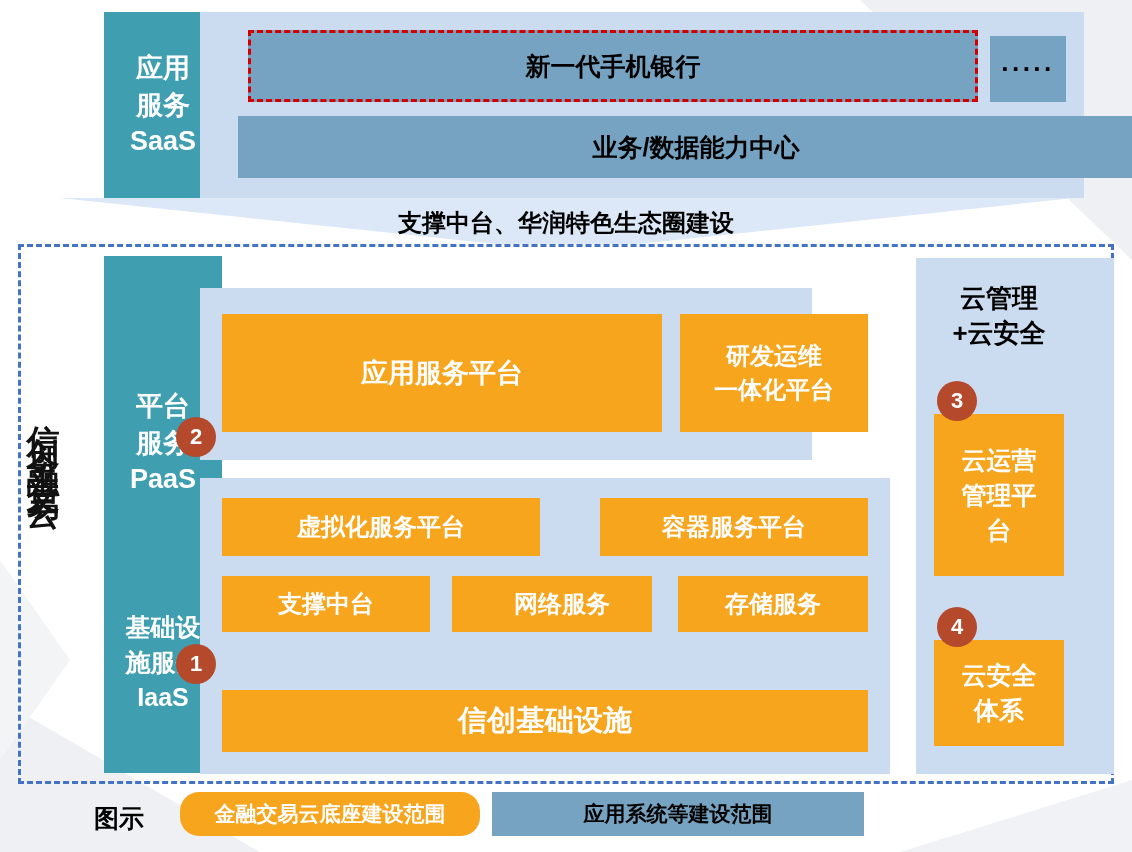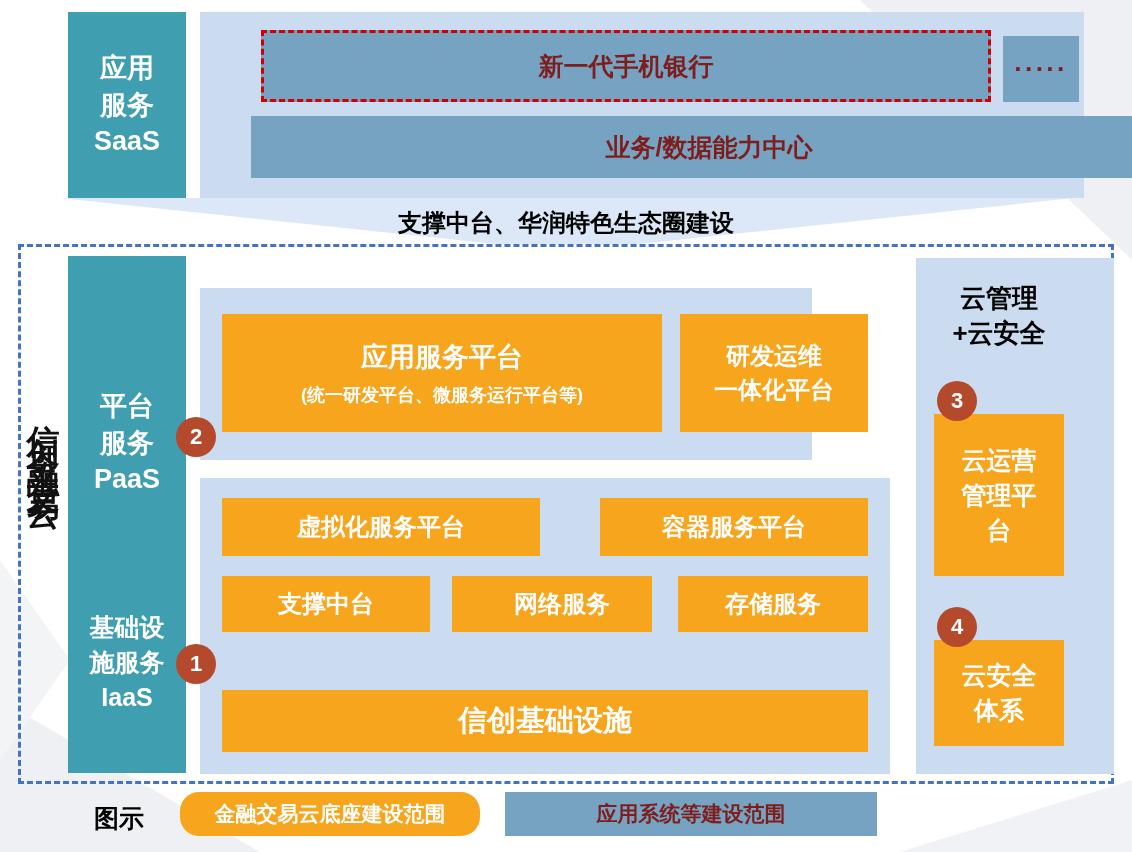--- a/index.html
+++ b/index.html
@@ -4,23 +4,23 @@
 <style>
   * { margin:0; padding:0; box-sizing:border-box; }
   html,body { background:#ffffff; }
   body { font-family:"Liberation Sans","DejaVu Sans",sans-serif; }
   .stage { position:relative; width:1132px; height:852px; background:#fff; overflow:hidden; }
   .abs { position:absolute; }
   .center { display:flex; align-items:center; justify-content:center; text-align:center; }
   .col { flex-direction:column; }
   .bold { font-weight:bold; }
   .pre { white-space:pre-line; }
-  .teal { background:var(--teal,#3F9EAF); color:#fff; }
+  .teal { background:var(--teal,#3F9EAF); color:#fff;margin-left:36px; }
   .orange { background:var(--orange,#F7A51D); color:#fff; }
-  .bluegray { background:var(--bluegray,#76A3C1); color:#7f1d1d;margin-left:13px; }
+  .bluegray { background:var(--bluegray,#76A3C1); color:#000000; }
   .panel { background:var(--panel,#CBDCF0); }
   .deco { position:absolute; z-index:0; }
   .layer { position:absolute; z-index:1; }
   .badge { position:absolute; z-index:6; width:40px; height:40px; border-radius:50%;
            background:var(--badge,#B5492C); color:#fff; font-weight:bold; font-size:22px;
            display:flex; align-items:center; justify-content:center; }
   .dashed-main { border:3px dashed var(--dash,#4472C4); }
   .dashed-red { border:3px dashed var(--red,#D00000); }
   .vtitle { writing-mode:vertical-rl; text-orientation:upright; letter-spacing:13px;
             font-weight:bold; font-size:33px; color:#111; }
@@ -58,21 +58,20 @@
   <div class="layer teal center bold pre" style="left:68px;top:551px;width:118px;height:222px;font-size:25px;line-height:1.4;">基础设
 施服务
 IaaS</div>
 
   <div class="badge" style="left:176px;top:417px;">2</div>
   <div class="badge" style="left:176px;top:644px;">1</div>
 
   <div class="layer panel" style="left:200px;top:288px;width:612px;height:172px;">
     <div class="abs orange center col bold" style="left:22px;top:26px;width:440px;height:118px;">
       <div style="font-size:27px;">应用服务平台</div>
-      <div style="font-size:18px;margin-top:8px;">(统一研发平台、微服务运行平台等)</div>
     </div>
     <div class="abs orange center bold pre" style="left:480px;top:26px;width:188px;height:118px;font-size:24px;line-height:1.4;">研发运维
 一体化平台</div>
   </div>
 
   <div class="layer panel" style="left:200px;top:478px;width:690px;height:296px;">
     <div class="abs orange center bold" style="left:22px;top:20px;width:318px;height:58px;font-size:24px;">虚拟化服务平台</div>
     <div class="abs orange center bold" style="left:400px;top:20px;width:268px;height:58px;font-size:24px;">容器服务平台</div>
     <div class="abs orange center bold" style="left:22px;top:98px;width:208px;height:56px;font-size:24px;">支撑中台</div>
     <div class="abs orange center bold" style="left:252px;top:98px;width:200px;height:56px;font-size:24px;padding-left:20px;">网络服务</div>

